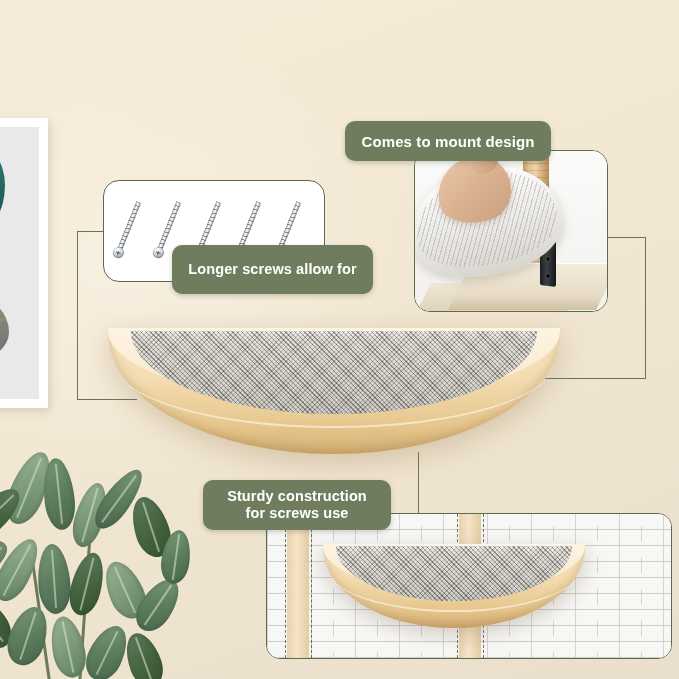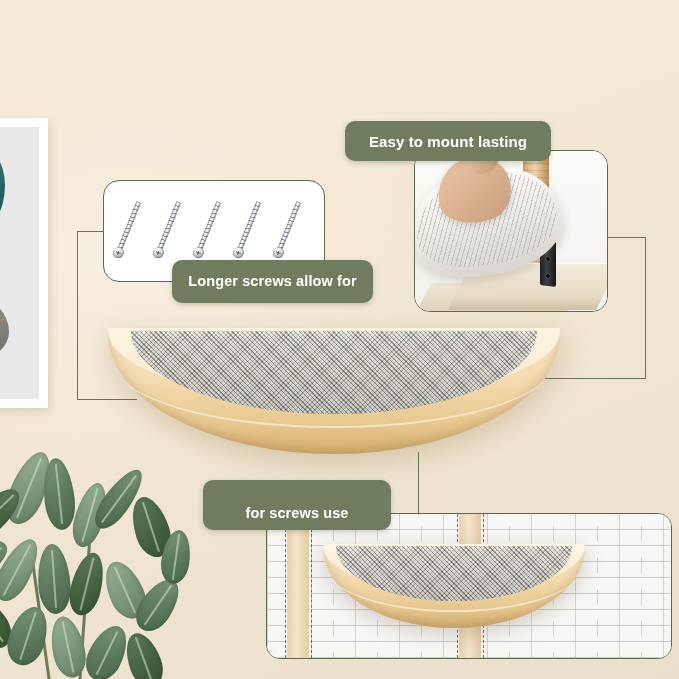--- a/index.html
+++ b/index.html
@@ -131,21 +131,21 @@
   #brick-ham{left:56px;top:30px;width:262px;height:84px;
     filter:drop-shadow(0 6px 10px rgba(130,110,80,.32));}
 
   
   .badge{position:absolute;background:#6f7d5e;border-radius:10px;
     color:#fff;font-weight:700;text-align:center;
     display:flex;align-items:center;justify-content:center;
     box-shadow:0 2px 5px rgba(70,70,50,.25);
     font-size:14.5px;line-height:17px;letter-spacing:.1px;padding:0 10px;}
   #badge-mount{left:345px;top:121px;width:186px;height:40px;font-size:15px;}
-  #badge-screws{left:172px;top:260px;width:181px;height:43px;}
+  #badge-screws{left:172px;top:245px;width:181px;height:49px;}
   #badge-sturdy{left:203px;top:480px;width:168px;height:50px;}
 
   
   #wall-art{position:absolute;left:-52px;top:118px;width:100px;height:290px;
     background:#ffffff;box-shadow:2px 3px 9px rgba(120,100,70,.22);
     border-radius:1px;padding:9px;box-sizing:border-box;}
   .art-inner{position:relative;width:100%;height:100%;background:#e9e9e9;overflow:hidden;}
   .art-leaf1{position:absolute;left:-26px;top:16px;width:74px;height:88px;
     background:linear-gradient(150deg,#1f5f5d 0%,#2a6f6a 50%,#17504f 100%);
     border-radius:42% 42% 38% 38%/48% 48% 52% 52%;}
@@ -285,29 +285,29 @@
     <div class="leaf dk" style="left:4px;top:150px;width:34px;height:62px;transform:rotate(-38deg);"></div>
     <div class="leaf" style="left:44px;top:166px;width:36px;height:60px;transform:rotate(18deg);"></div>
     <div class="leaf lt" style="left:86px;top:176px;width:32px;height:62px;transform:rotate(-12deg);"></div>
     <div class="leaf" style="left:124px;top:184px;width:34px;height:58px;transform:rotate(26deg);"></div>
     <div class="leaf dk" style="left:162px;top:192px;width:32px;height:56px;transform:rotate(-20deg);"></div>
 
     <div class="leaf" style="left:196px;top:90px;width:28px;height:54px;transform:rotate(8deg);"></div>
   </div>
 
   <div class="badge" id="badge-mount">
-    <span>Easy to mount lasting</span>
+    <span>Comes to mount design</span>
   </div>
 
   <div class="badge" id="badge-screws">
     <span>
       <span>Longer screws allow for</span><br>
     </span>
   </div>
 
   <div class="badge" id="badge-sturdy">
     <span>
-      <br>
+      <span>Sturdy construction</span><br>
       <span>for screws use</span>
     </span>
   </div>
 
 </div>
 
 </body></html>

